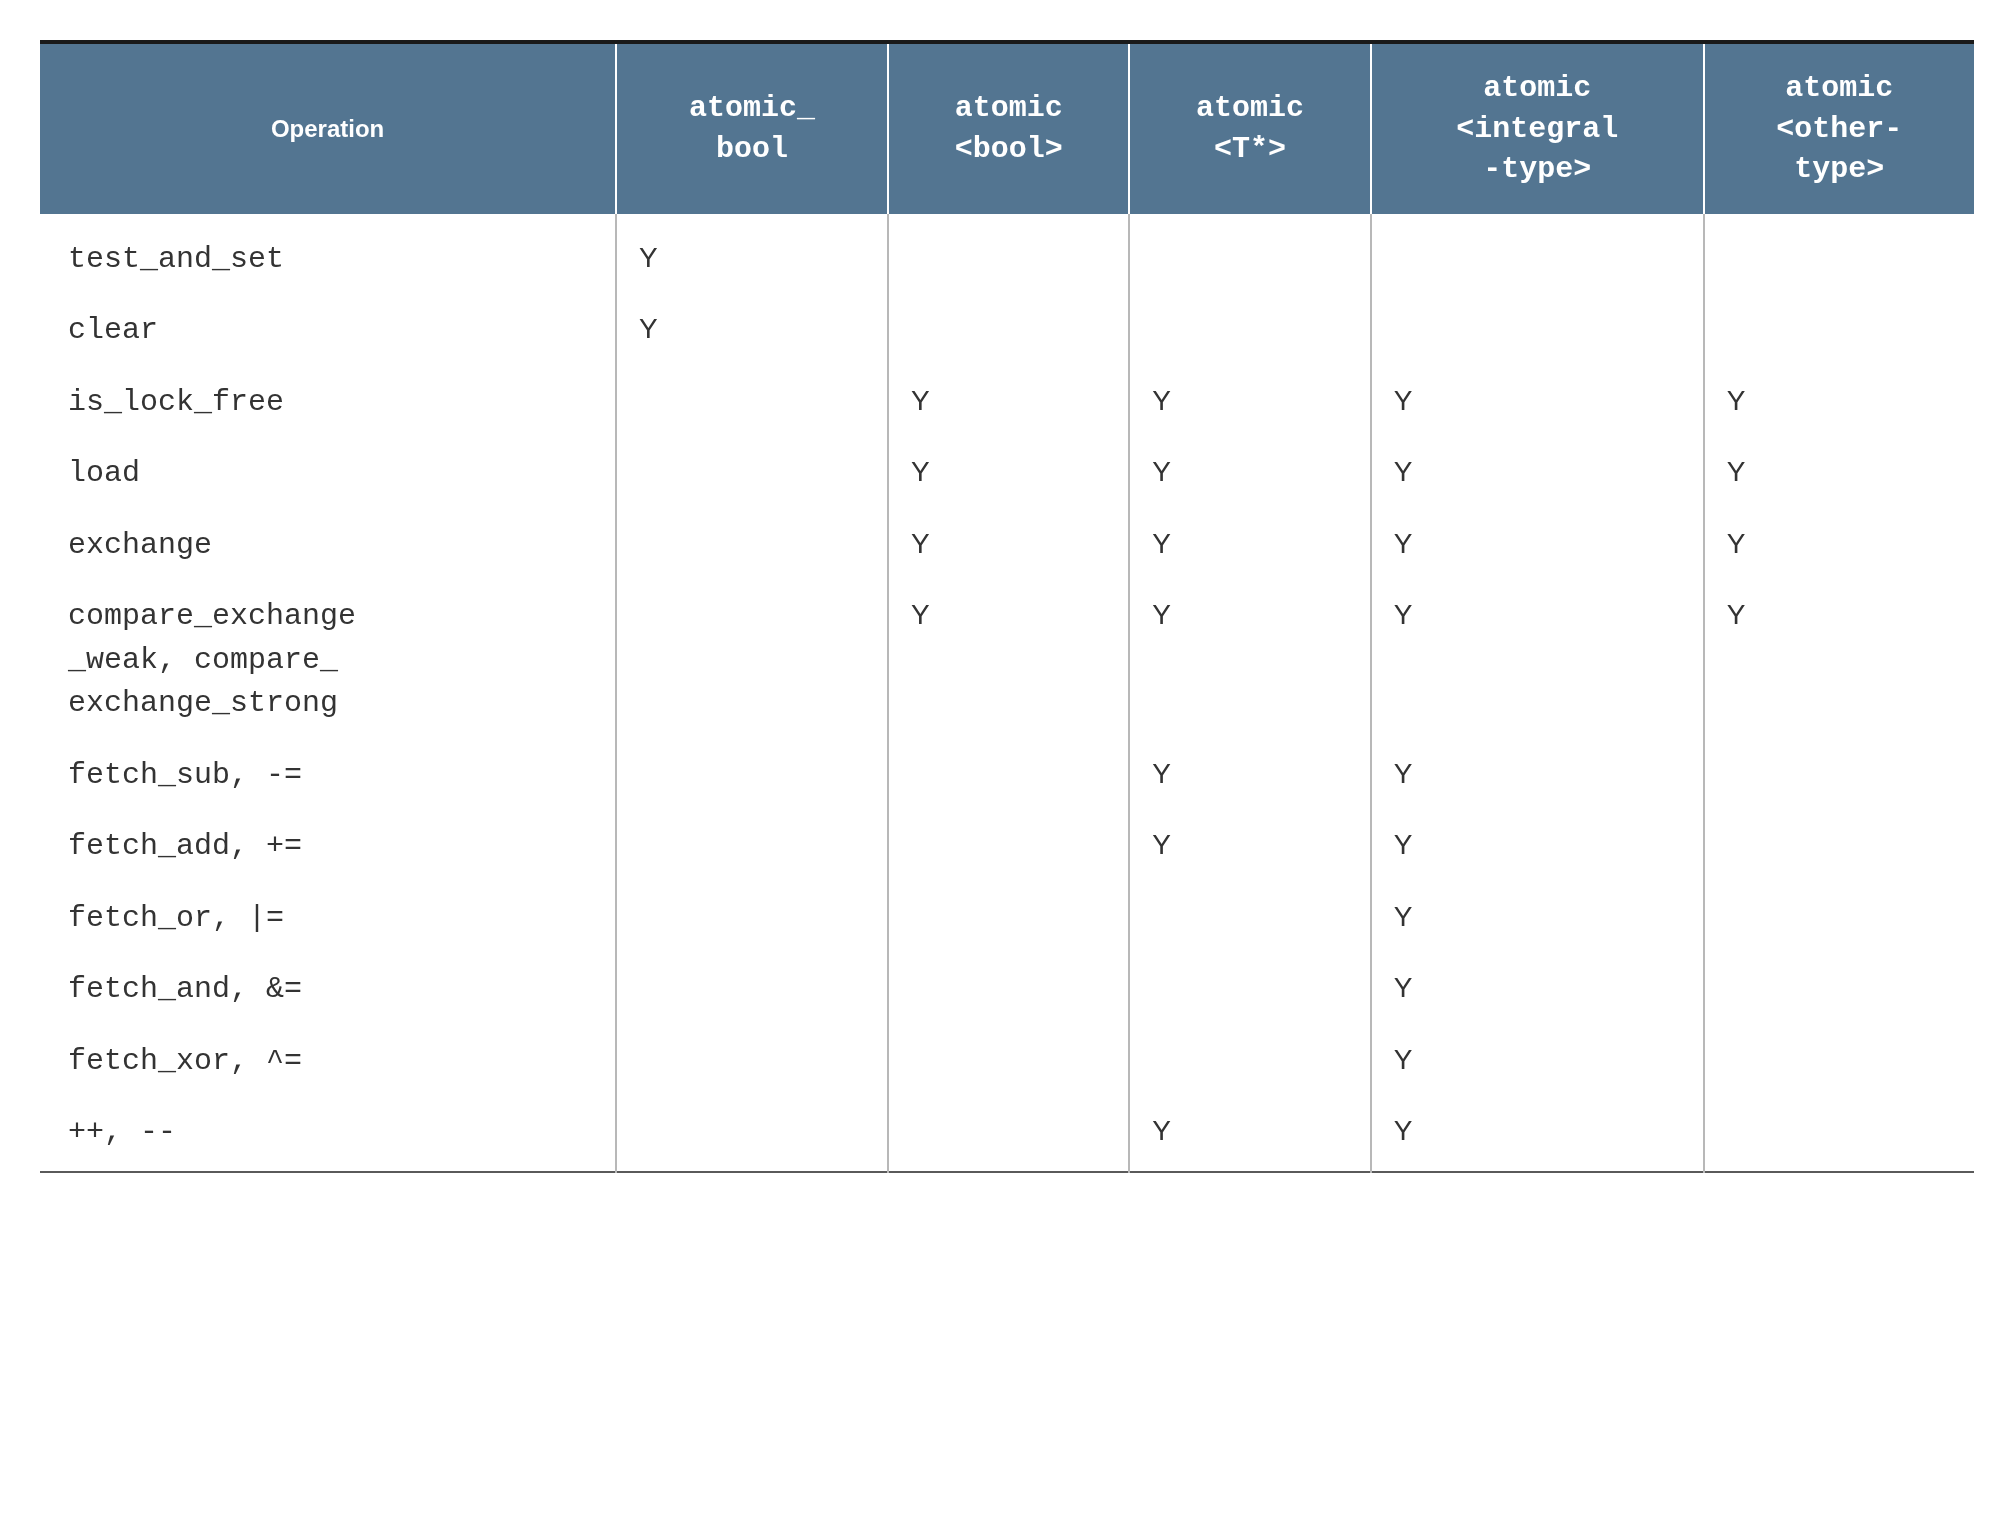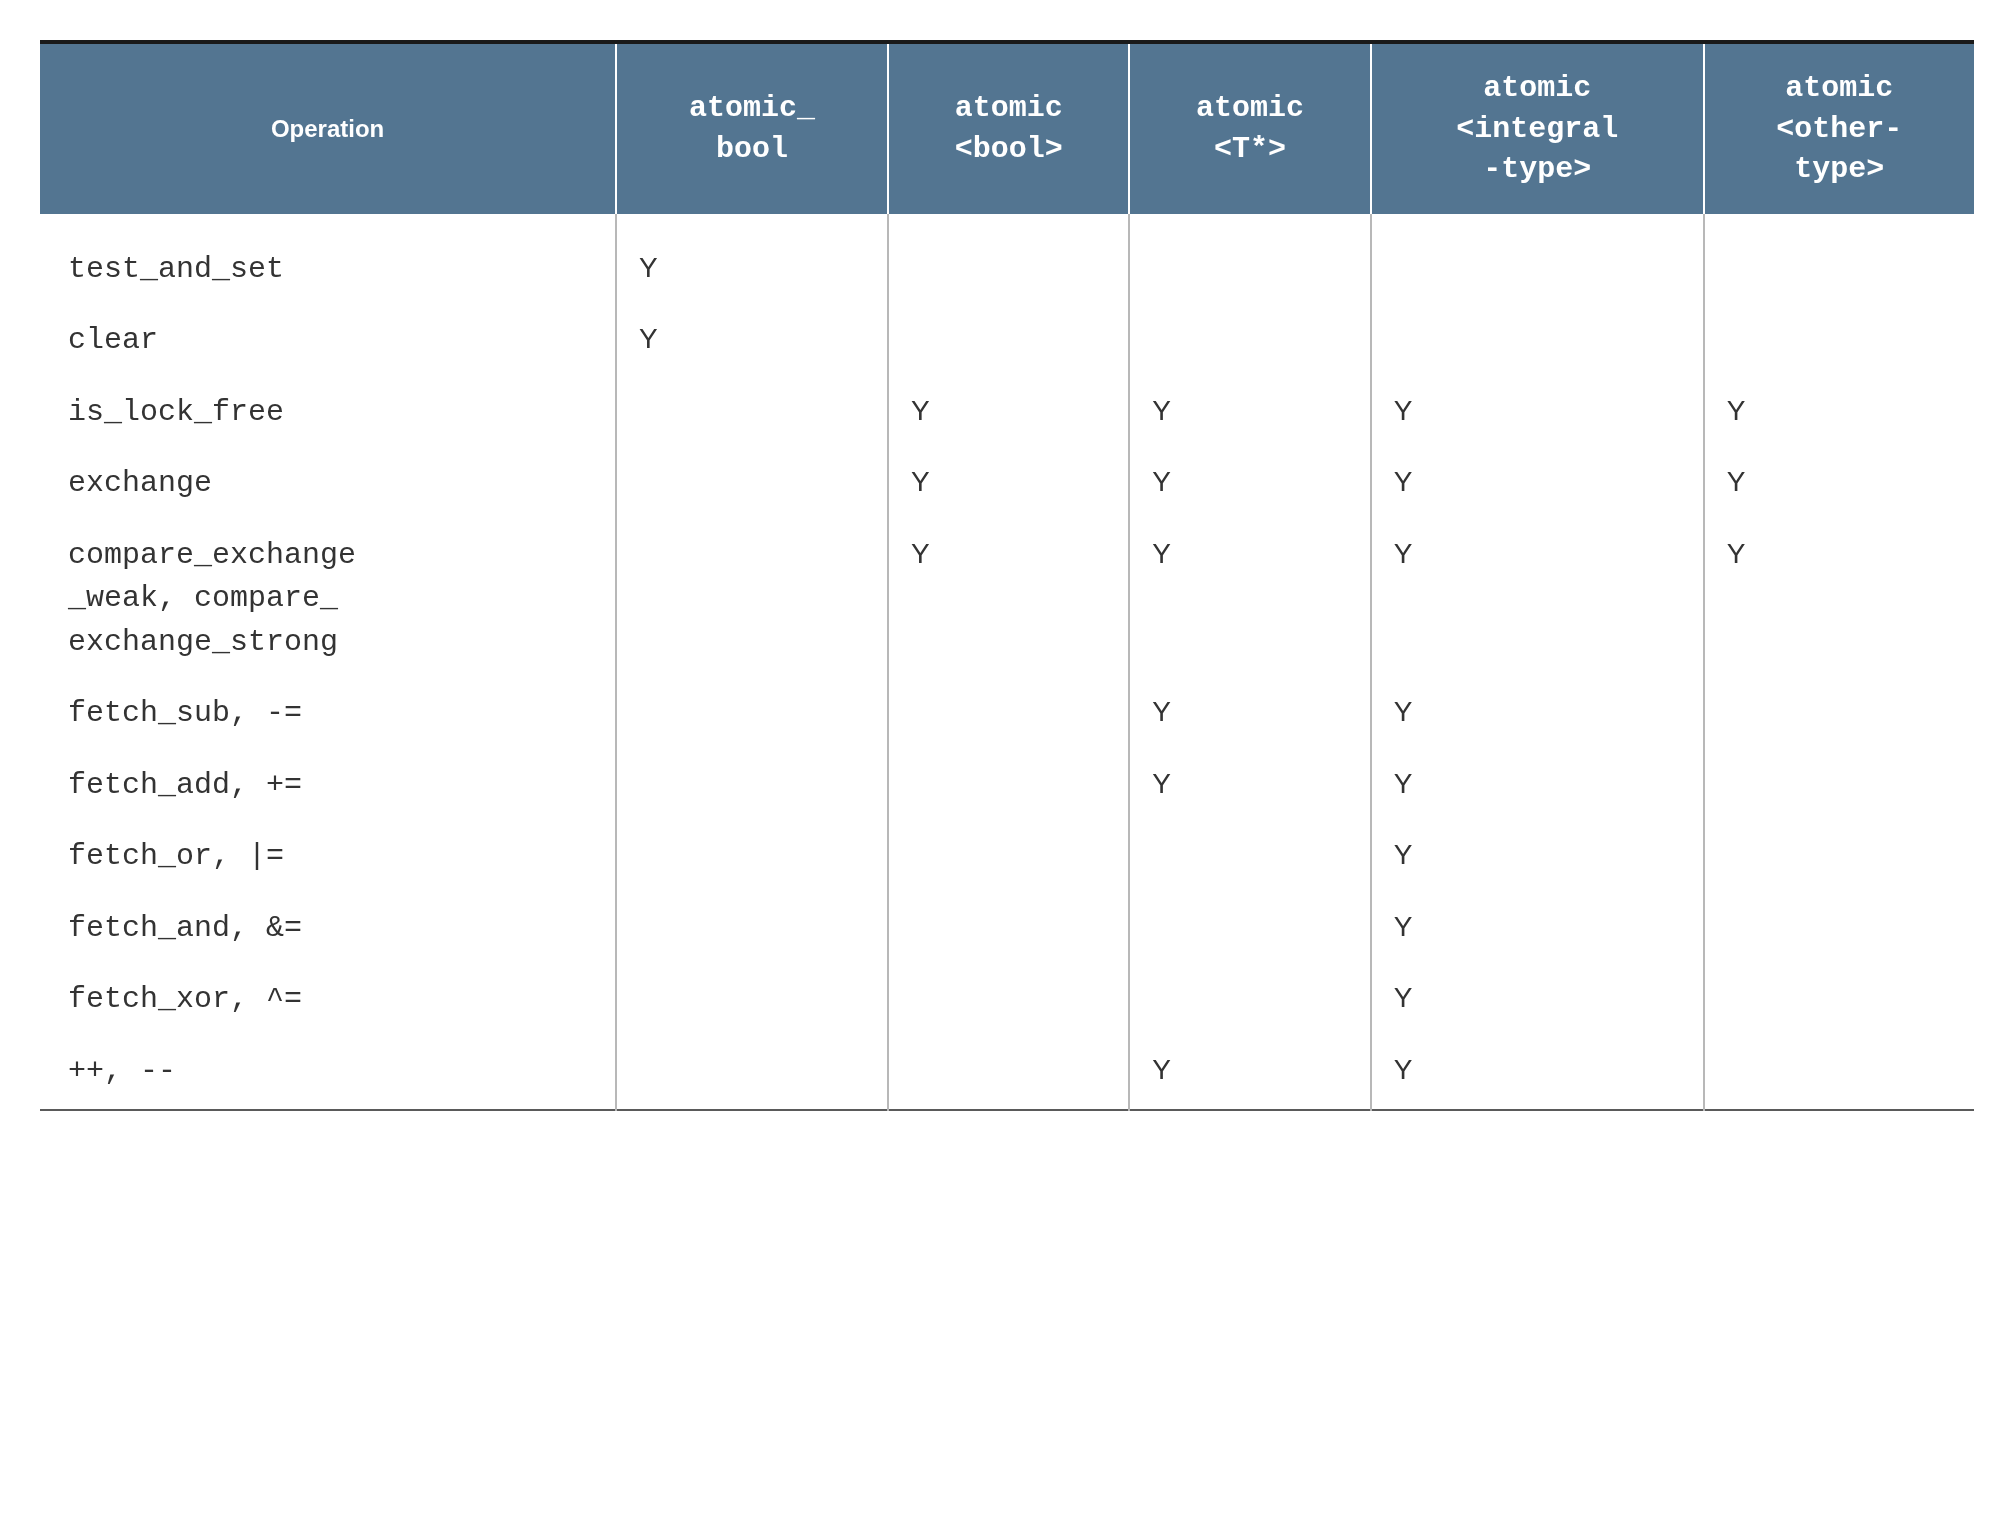--- a/index.html
+++ b/index.html
@@ -60,21 +60,21 @@
     tbody td:first-child {
       border-left: none;
       padding-left: 28px;
     }
     tbody td.check {
       font-family: Verdana, Geneva, sans-serif;
       font-size: 28px;
       color: #333333;
     }
     tbody tr:first-child td {
-      padding-top: 34px;
+      padding-top: 24px;
     }
     tbody tr:last-child td {
       padding-bottom: 16px;
     }
   </style>
 </head>
 <body>
 
 <div class="table-wrapper">
   <table>
@@ -114,20 +114,28 @@
         </tr>
         <tr>
           <td>is_lock_free</td>
           <td class="check"></td>
           <td class="check">Y</td>
           <td class="check">Y</td>
           <td class="check">Y</td>
           <td class="check">Y</td>
         </tr>
         <tr>
+          <td>load</td>
+          <td class="check"></td>
+          <td class="check">Y</td>
+          <td class="check">Y</td>
+          <td class="check">Y</td>
+          <td class="check">Y</td>
+        </tr>
+        <tr>
           <td>exchange</td>
           <td class="check"></td>
           <td class="check">Y</td>
           <td class="check">Y</td>
           <td class="check">Y</td>
           <td class="check">Y</td>
         </tr>
         <tr>
           <td>compare_exchange
 _weak, compare_

